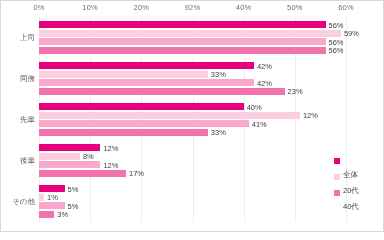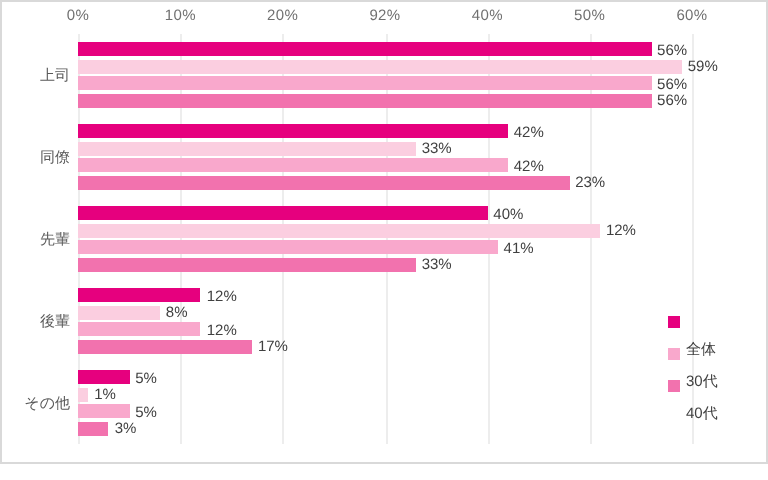--- a/index.html
+++ b/index.html
@@ -244,22 +244,22 @@
         </div>
       </div>
     </div>
 
   <div class="legend">
       <div class="legend-item">
         <span class="legend-swatch" style="background: rgb(230, 0, 126);"></span>
         <span class="legend-label">全体</span>
       </div>
       <div class="legend-item">
-        <span class="legend-swatch" style="background: rgb(249, 168, 204);"></span>
-        <span class="legend-label">30代</span>
+        <span class="legend-swatch" style="background: rgb(251, 206, 224);"></span>
+        <span class="legend-label">20代</span>
       </div>
       <div class="legend-item">
         <span class="legend-swatch" style="background: rgb(242, 114, 174);"></span>
         <span class="legend-label">40代</span>
       </div>
     </div>
 
 </div>
 
 </body></html>

